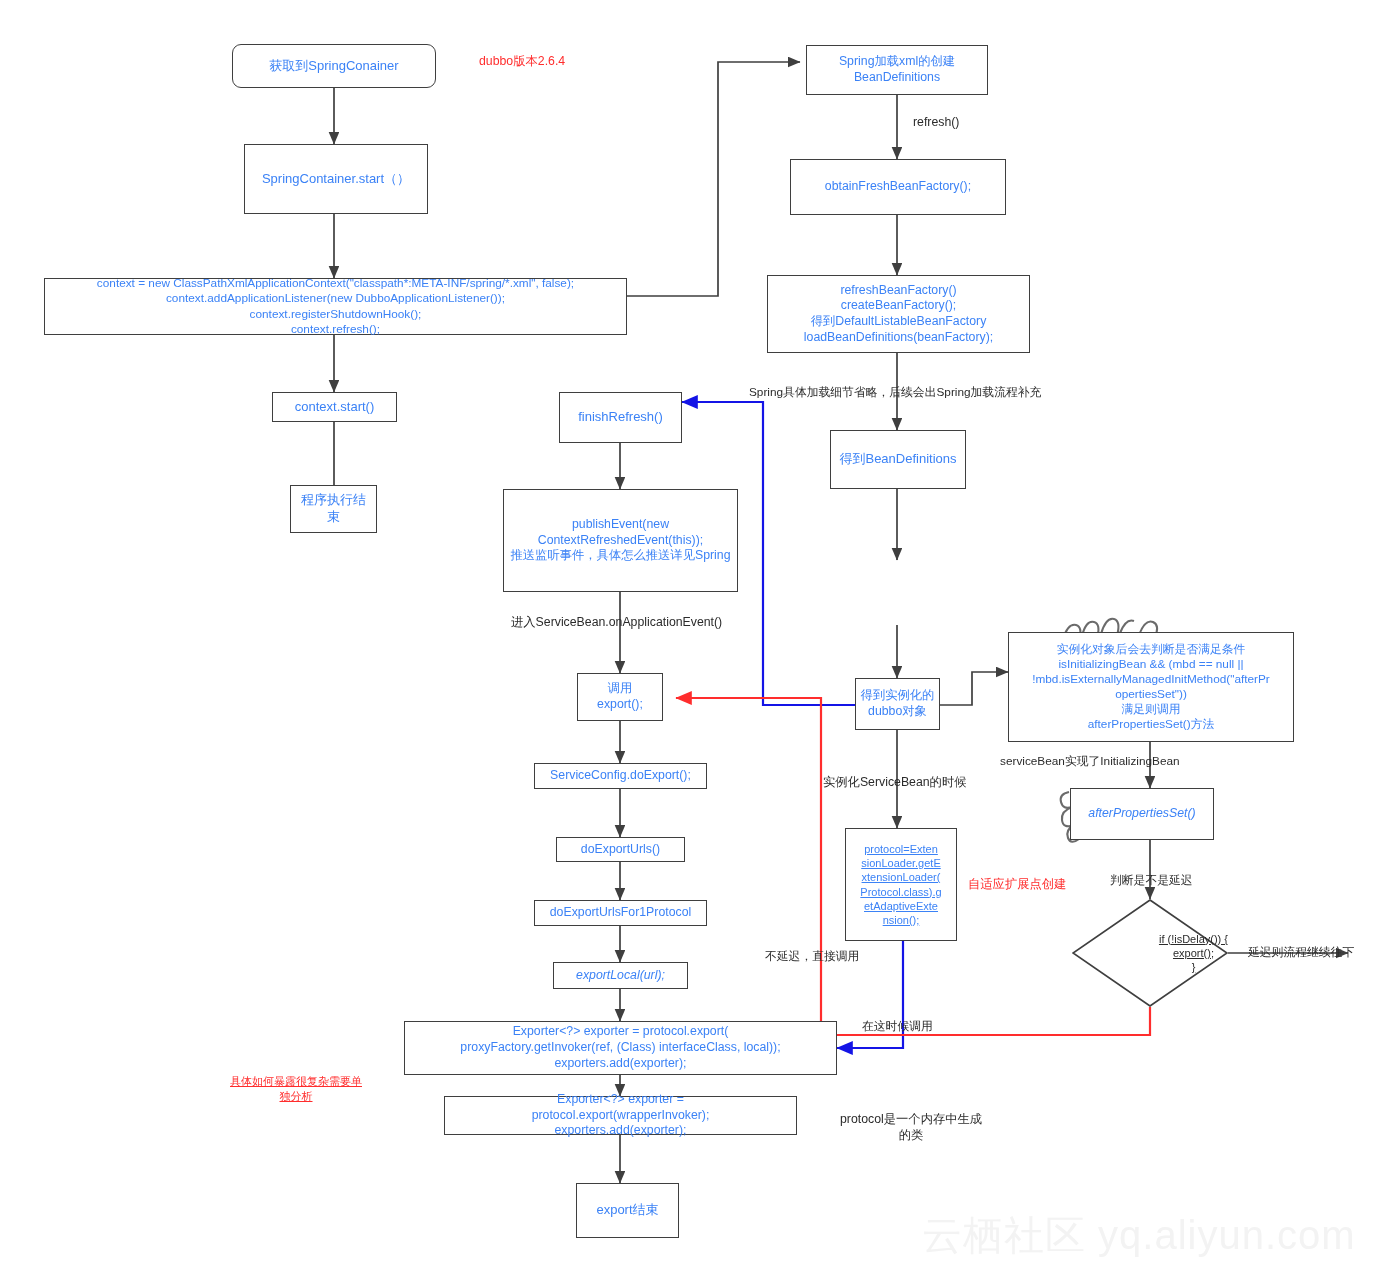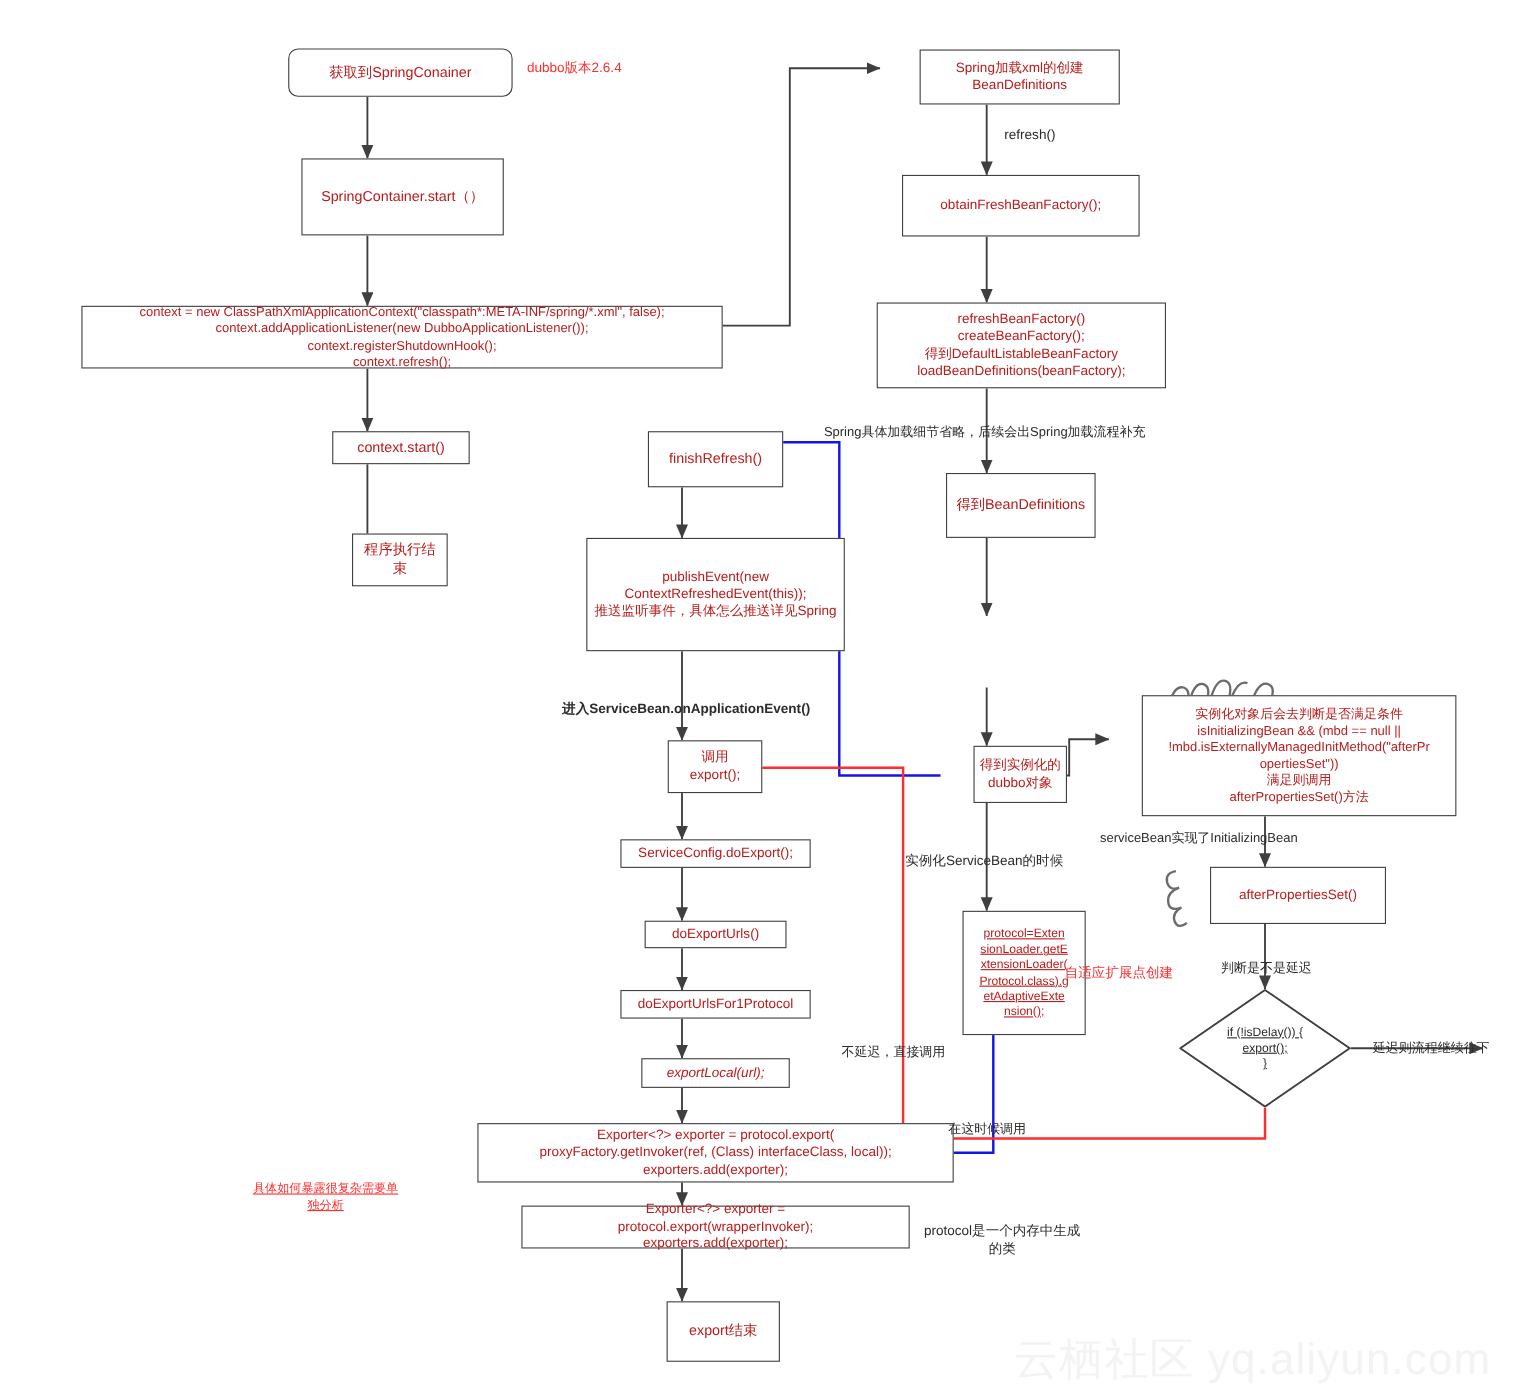--- a/index.html
+++ b/index.html
@@ -18,34 +18,33 @@
   }
   .node {
     position:absolute;
     box-sizing:border-box;
     border:1.6px solid #3f3f3f;
     background:#ffffff;
     display:flex;
     align-items:center;
     justify-content:center;
     text-align:center;
-    color:#b91c1c;
+    color:#3b82f6;
     line-height:1.28;
     white-space:pre-line;
     padding:2px 4px;
     z-index:3;
-    margin-left:30px;
   }
   .rounded { border-radius:9px; }
   .diamond-wrap {
     position:absolute;
     z-index:3;
     display:flex;
     align-items:center;
-    justify-content:center;
+    justify-content:flex-end;
   }
   .diamond-label {
     position:relative;
     z-index:4;
     text-align:center;
     color:#2b2b2b;
     line-height:1.3;
     white-space:pre-line;
   }
   .edge-label {
@@ -186,21 +185,21 @@
   <div class="node fs12" style="left:855px; top:678px; width:85px; height:52px;">得到实例化的
 dubbo对象</div>
 
   <div class="node fs115" style="left:1008px; top:632px; width:286px; height:110px;">实例化对象后会去判断是否满足条件
 isInitializingBean &amp;&amp; (mbd == null ||
 !mbd.isExternallyManagedInitMethod("afterPr
 opertiesSet"))
 满足则调用
 afterPropertiesSet()方法</div>
 
-  <div class="node fs12" style="left:1070px; top:788px; width:160px; height:52px;">afterPropertiesSet()</div>
+  <div class="node fs12" style="left:1070px; top:788px; width:144px; height:52px;font-style:italic;">afterPropertiesSet()</div>
 
   <div class="node fs11" style="left:845px; top:828px; width:112px; height:113px;">protocol=Exten
 sionLoader.getE
 xtensionLoader(
 Protocol.class).g
 etAdaptiveExte
 nsion();</div>
 
   <div class="diamond-wrap" style="left:1072px; top:899px; width:156px; height:108px;">
     <svg width="156" height="108" viewBox="0 0 156 108" style="position:absolute;left:0;top:0;">
@@ -235,21 +234,21 @@
   <div class="node fs12" style="left:444px; top:1096px; width:353px; height:39px;">Exporter&lt;?&gt; exporter =
 protocol.export(wrapperInvoker);
 exporters.add(exporter);</div>
 
   <div class="node fs13" style="left:576px; top:1183px; width:103px; height:55px;">export结束</div>
 
   <div class="edge-label fs12" style="left:869px; top:115px;padding-left:44px;">refresh()</div>
 
   <div class="edge-label fs115" style="left:749px; top:385px;">Spring具体加载细节省略，后续会出Spring加载流程补充</div>
 
-  <div class="edge-label fs12" style="left:511px; top:637px;font-weight:bold;">进入ServiceBean.onApplicationEvent()</div>
+  <div class="edge-label fs12" style="left:511px; top:615px;">进入ServiceBean.onApplicationEvent()</div>
 
   <div class="edge-label fs12" style="left:823px; top:775px;">实例化ServiceBean的时候</div>
 
   <div class="edge-label fs115" style="left:1000px; top:754px;">serviceBean实现了InitializingBean</div>
 
   <div class="edge-label fs115" style="left:1110px; top:873px;">判断是不是延迟</div>
 
   <div class="edge-label fs115" style="left:1248px; top:945px;">延迟则流程继续往下</div>
 
   <div class="edge-label fs115" style="left:765px; top:949px;">不延迟，直接调用</div>

